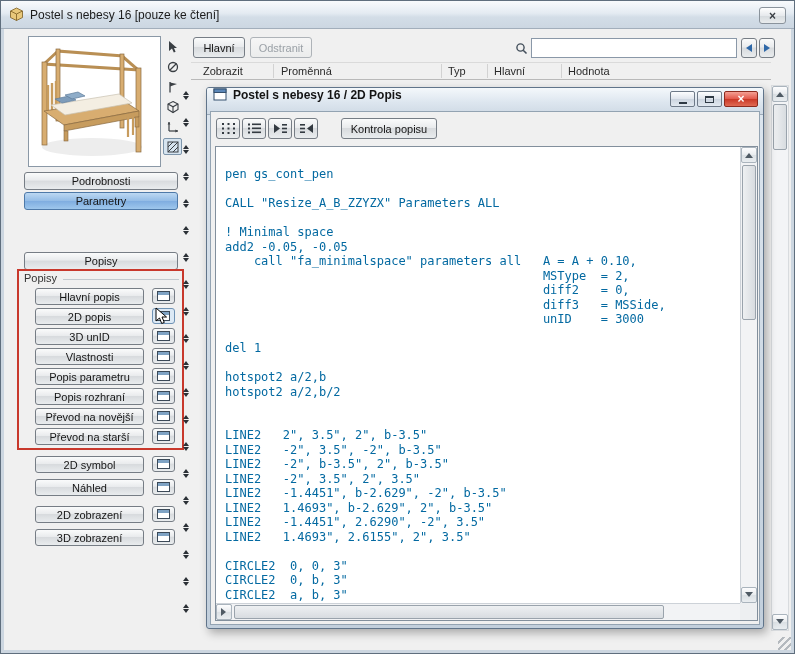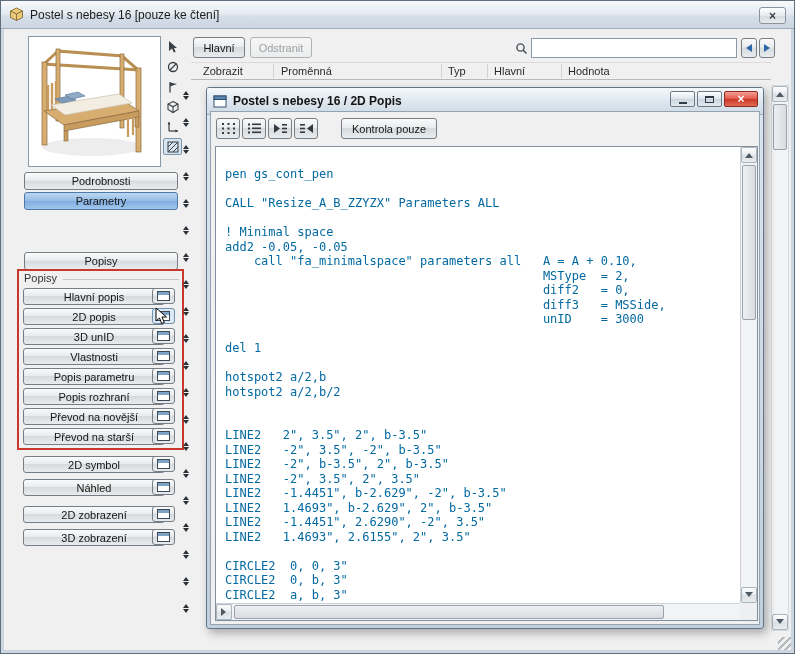--- a/index.html
+++ b/index.html
@@ -32,21 +32,21 @@
   .ptool.pressed{border-color:#7d95ab;background:#d6e4f0}
 
   .navbtn{left:23px;width:154px;height:18px}
   .navbtn.active{background:linear-gradient(#bcd8f2,#93bce6 50%,#7fade0 51%,#9ec7ec);border-color:#4e79a8}
 
   .red-box{position:absolute;left:16px;top:268px;width:167px;height:181px;border:2px solid #c8382c;pointer-events:none}
   .grp-label{position:absolute;left:23px;top:271px;font-size:11px;color:#333}
   .grp-line{position:absolute;left:62px;top:278px;width:116px;height:1px;background:#c2c8ce}
 
   .prow{position:absolute;left:22px;width:156px;height:17px}
-  .script-btn{left:0;top:0;width:142px;height:17px}
+  .script-btn{left:12px;top:0;width:109px;height:17px}
   .winico-btn{left:129px;top:0;width:23px;height:16px}
   .winico-btn.hot{background:#dcE9f5;border-color:#6e92b4}
   .winico{display:block;width:13px;height:10px;border:1px solid #3c4a58;background:linear-gradient(#7fa3c4 0 3px,#fff 3px)}
 
   
   .search-input{position:absolute;left:530px;top:37px;width:206px;height:20px;border:1px solid #8a98a8;background:#fff;
     font:11px "Liberation Sans",sans-serif;padding:0 4px}
   .search-ico{position:absolute;left:514px;top:41px}
   .arrow-btn{width:16px;height:20px}
 
@@ -75,21 +75,21 @@
   .tri.bleft{border-right:6px solid #2e68a8;margin-left:-4px}
   .tri.bright{border-left:6px solid #2e68a8;margin-right:-4px}
 
   .grip{position:absolute;right:3px;bottom:3px;width:13px;height:13px;
     background:repeating-linear-gradient(135deg,transparent 0 3px,#b4b9be 3px 5px)}
 
   
   .child{position:absolute;left:205px;top:86px;width:558px;height:542px;
     background:linear-gradient(#dde6ef,#c2cfdc);border:1px solid #60748a;border-radius:3px;
     box-shadow:3px 4px 10px rgba(0,0,0,.30)}
-  .child-tb{position:absolute;left:0;top:0;right:0;height:27px;display:flex;align-items:center;gap:6px;padding:0 6px;
+  .child-tb{position:absolute;left:0;top:0;right:0;height:27px;display:flex;align-items:flex-start;gap:6px;padding:0 6px;
     background:linear-gradient(#f4f8fb,#dde6ef 55%,#cfdae5);border-bottom:1px solid #9dabb9;border-radius:2px 2px 0 0}
   .child-title{font-size:12px;font-weight:bold;color:#141414}
   .caps{position:absolute;right:5px;top:3px;display:flex;gap:2px}
   .cap{width:25px;height:16px;border:1px solid #6e7a88;border-radius:2px;
     background:linear-gradient(#fcfdfe,#dfe5ec 50%,#ccd5df 51%,#e2e9f0);display:flex;align-items:center;justify-content:center}
   .cap.close{width:34px;background:linear-gradient(#f4a094,#e2574a 50%,#c93826 51%,#e06a54);border-color:#8c2b1f;
     color:#fff;font-weight:bold;font-size:12px;line-height:1}
   .minbar{width:8px;height:2px;background:#2f3a44;margin-top:7px}
   .maxrect{width:9px;height:7px;border:1px solid #2f3a44;border-top-width:2px}
 
@@ -468,21 +468,21 @@
         </svg>
       </button>
       <button class="ui-btn tb-ico-btn" style="left:83px">
         <svg width="15" height="13" viewBox="0 0 15 13">
           <polygon points="14,2 8,6.5 14,11" fill="#333a41"></polygon>
           <rect x="1" y="2" width="5" height="1.6" fill="#333a41"></rect>
             <rect x="1" y="5.7" width="5" height="1.6" fill="#333a41"></rect>
             <rect x="1" y="9.4" width="5" height="1.6" fill="#333a41"></rect>
         </svg>
       </button>
-      <button class="ui-btn kontrola-btn">Kontrola pouze</button>
+      <button class="ui-btn kontrola-btn">Kontrola popisu</button>
 
       <div class="editor-frame">
         <pre class="code">pen gs_cont_pen
 
 CALL "Resize_A_B_ZZYZX" Parameters ALL
 
 ! Minimal space
 add2 -0.05, -0.05
     call "fa_minimalspace" parameters all   A = A + 0.10,
                                             MSType  = 2,

